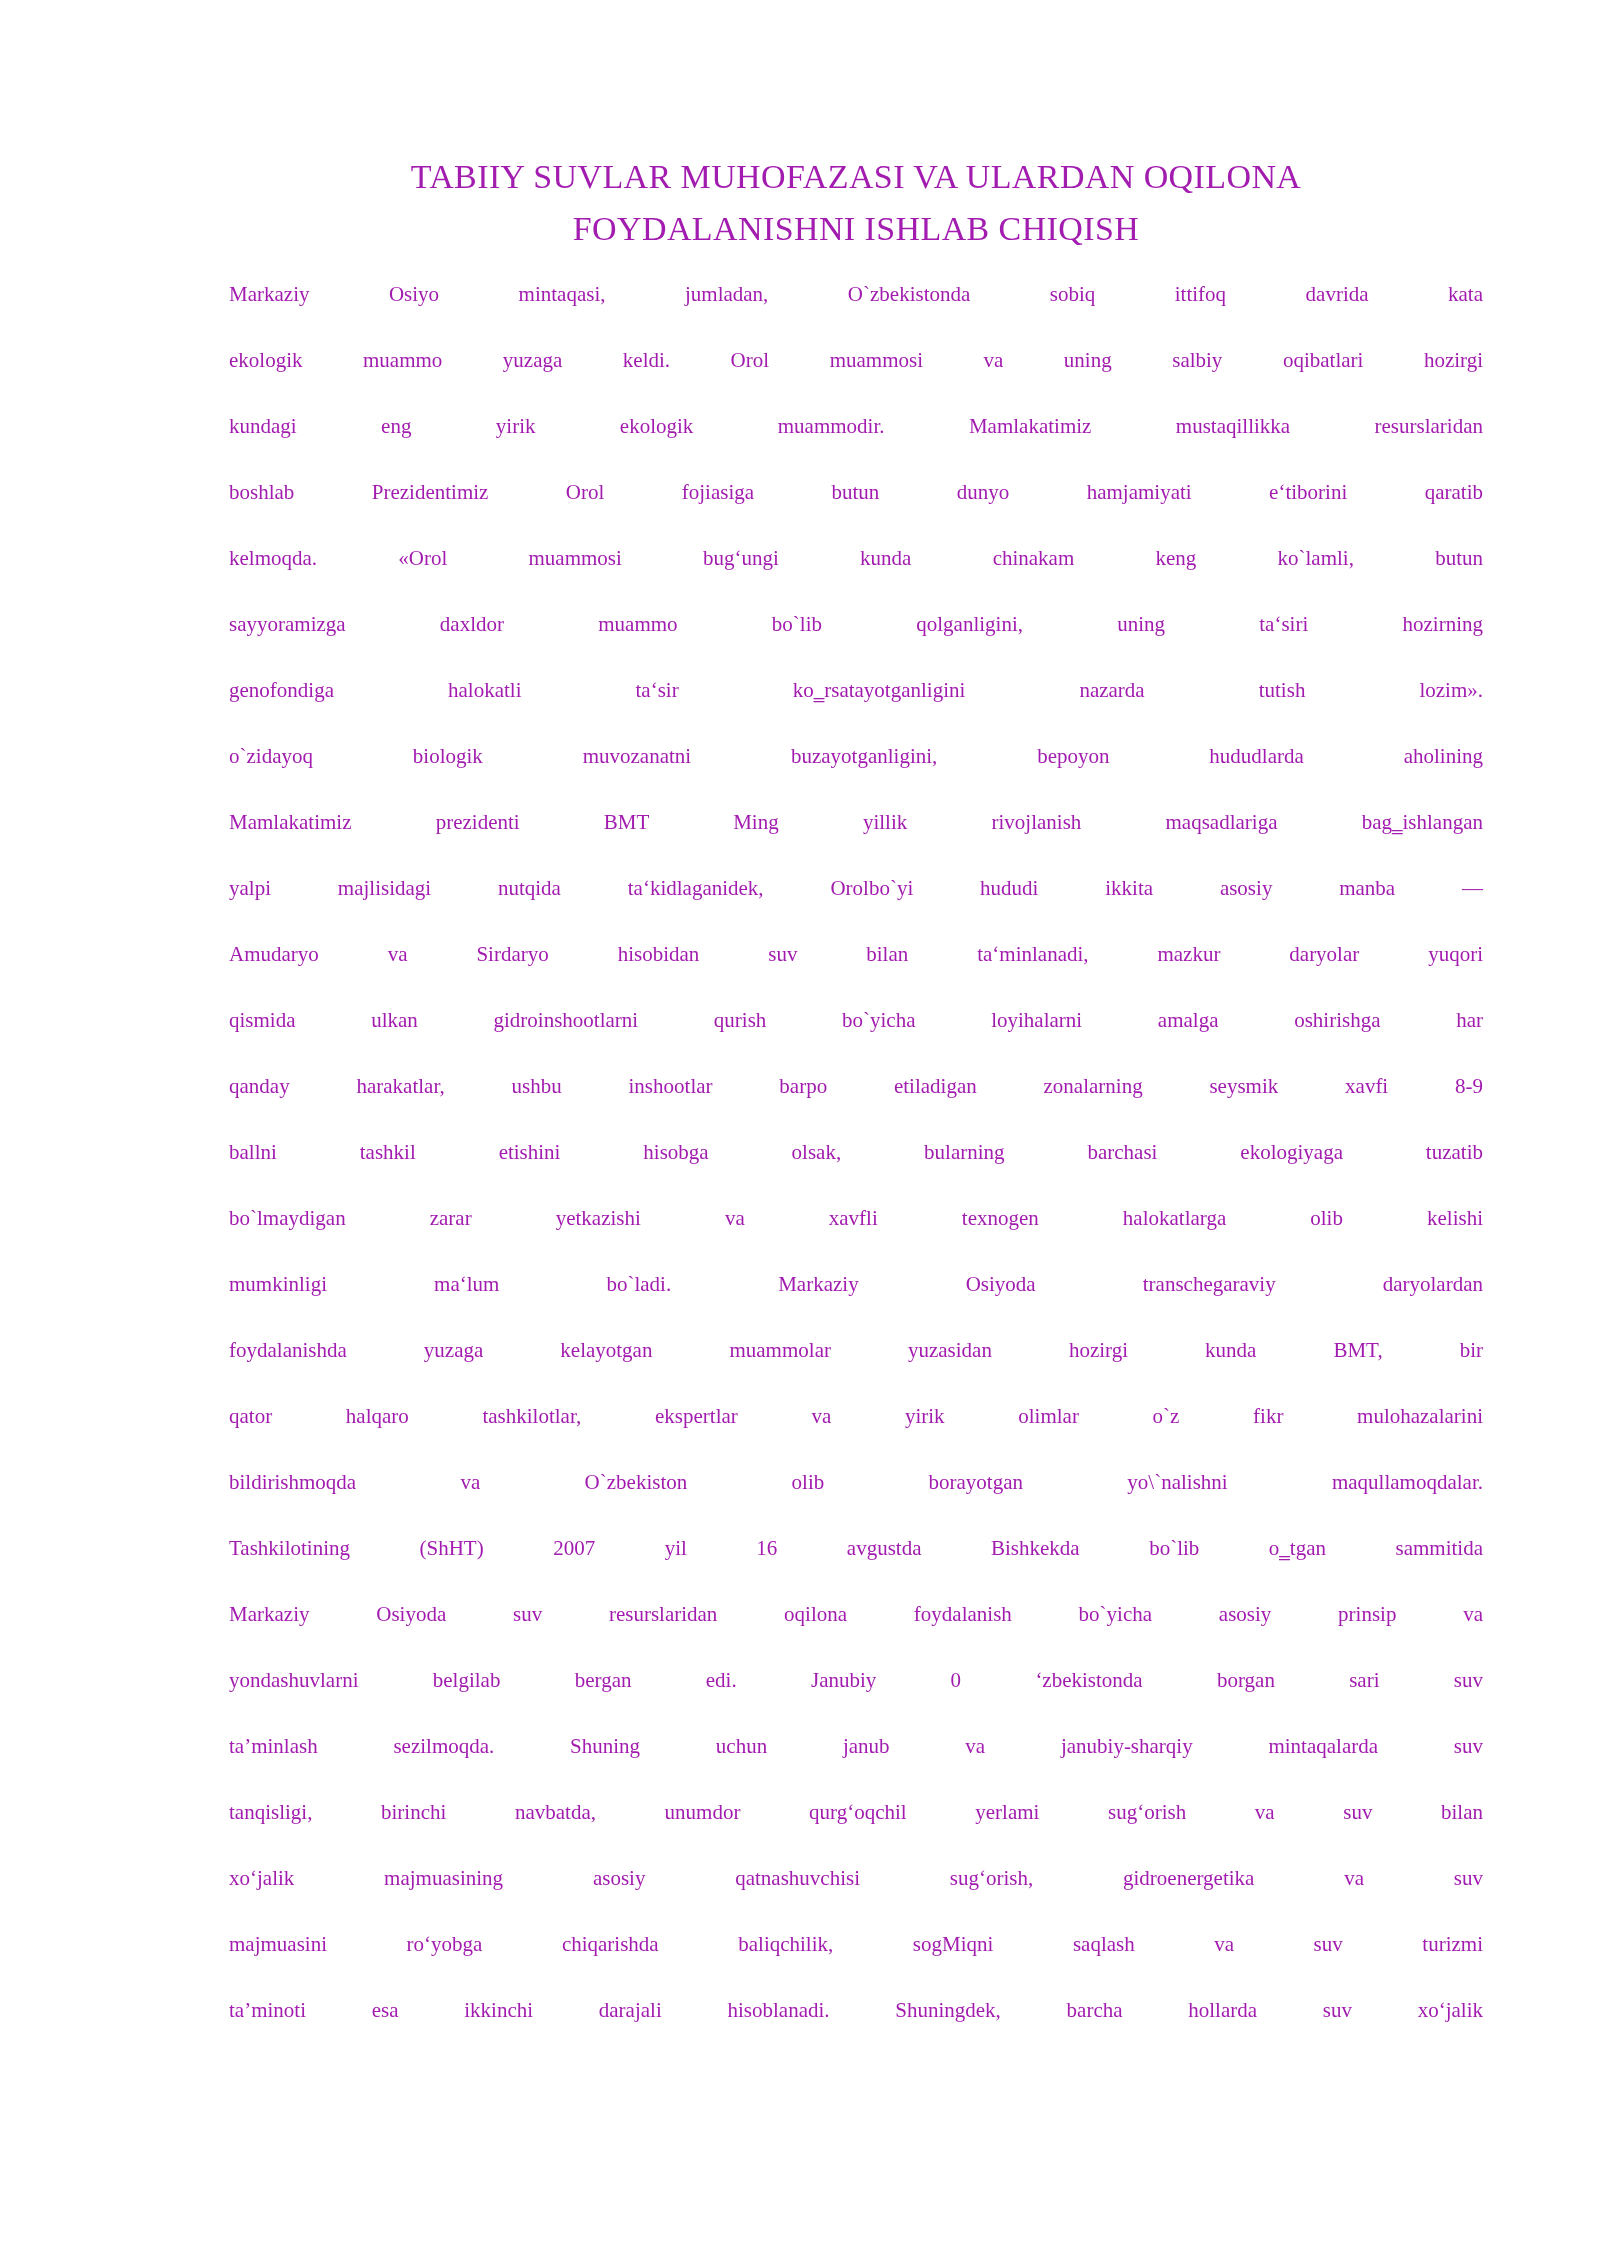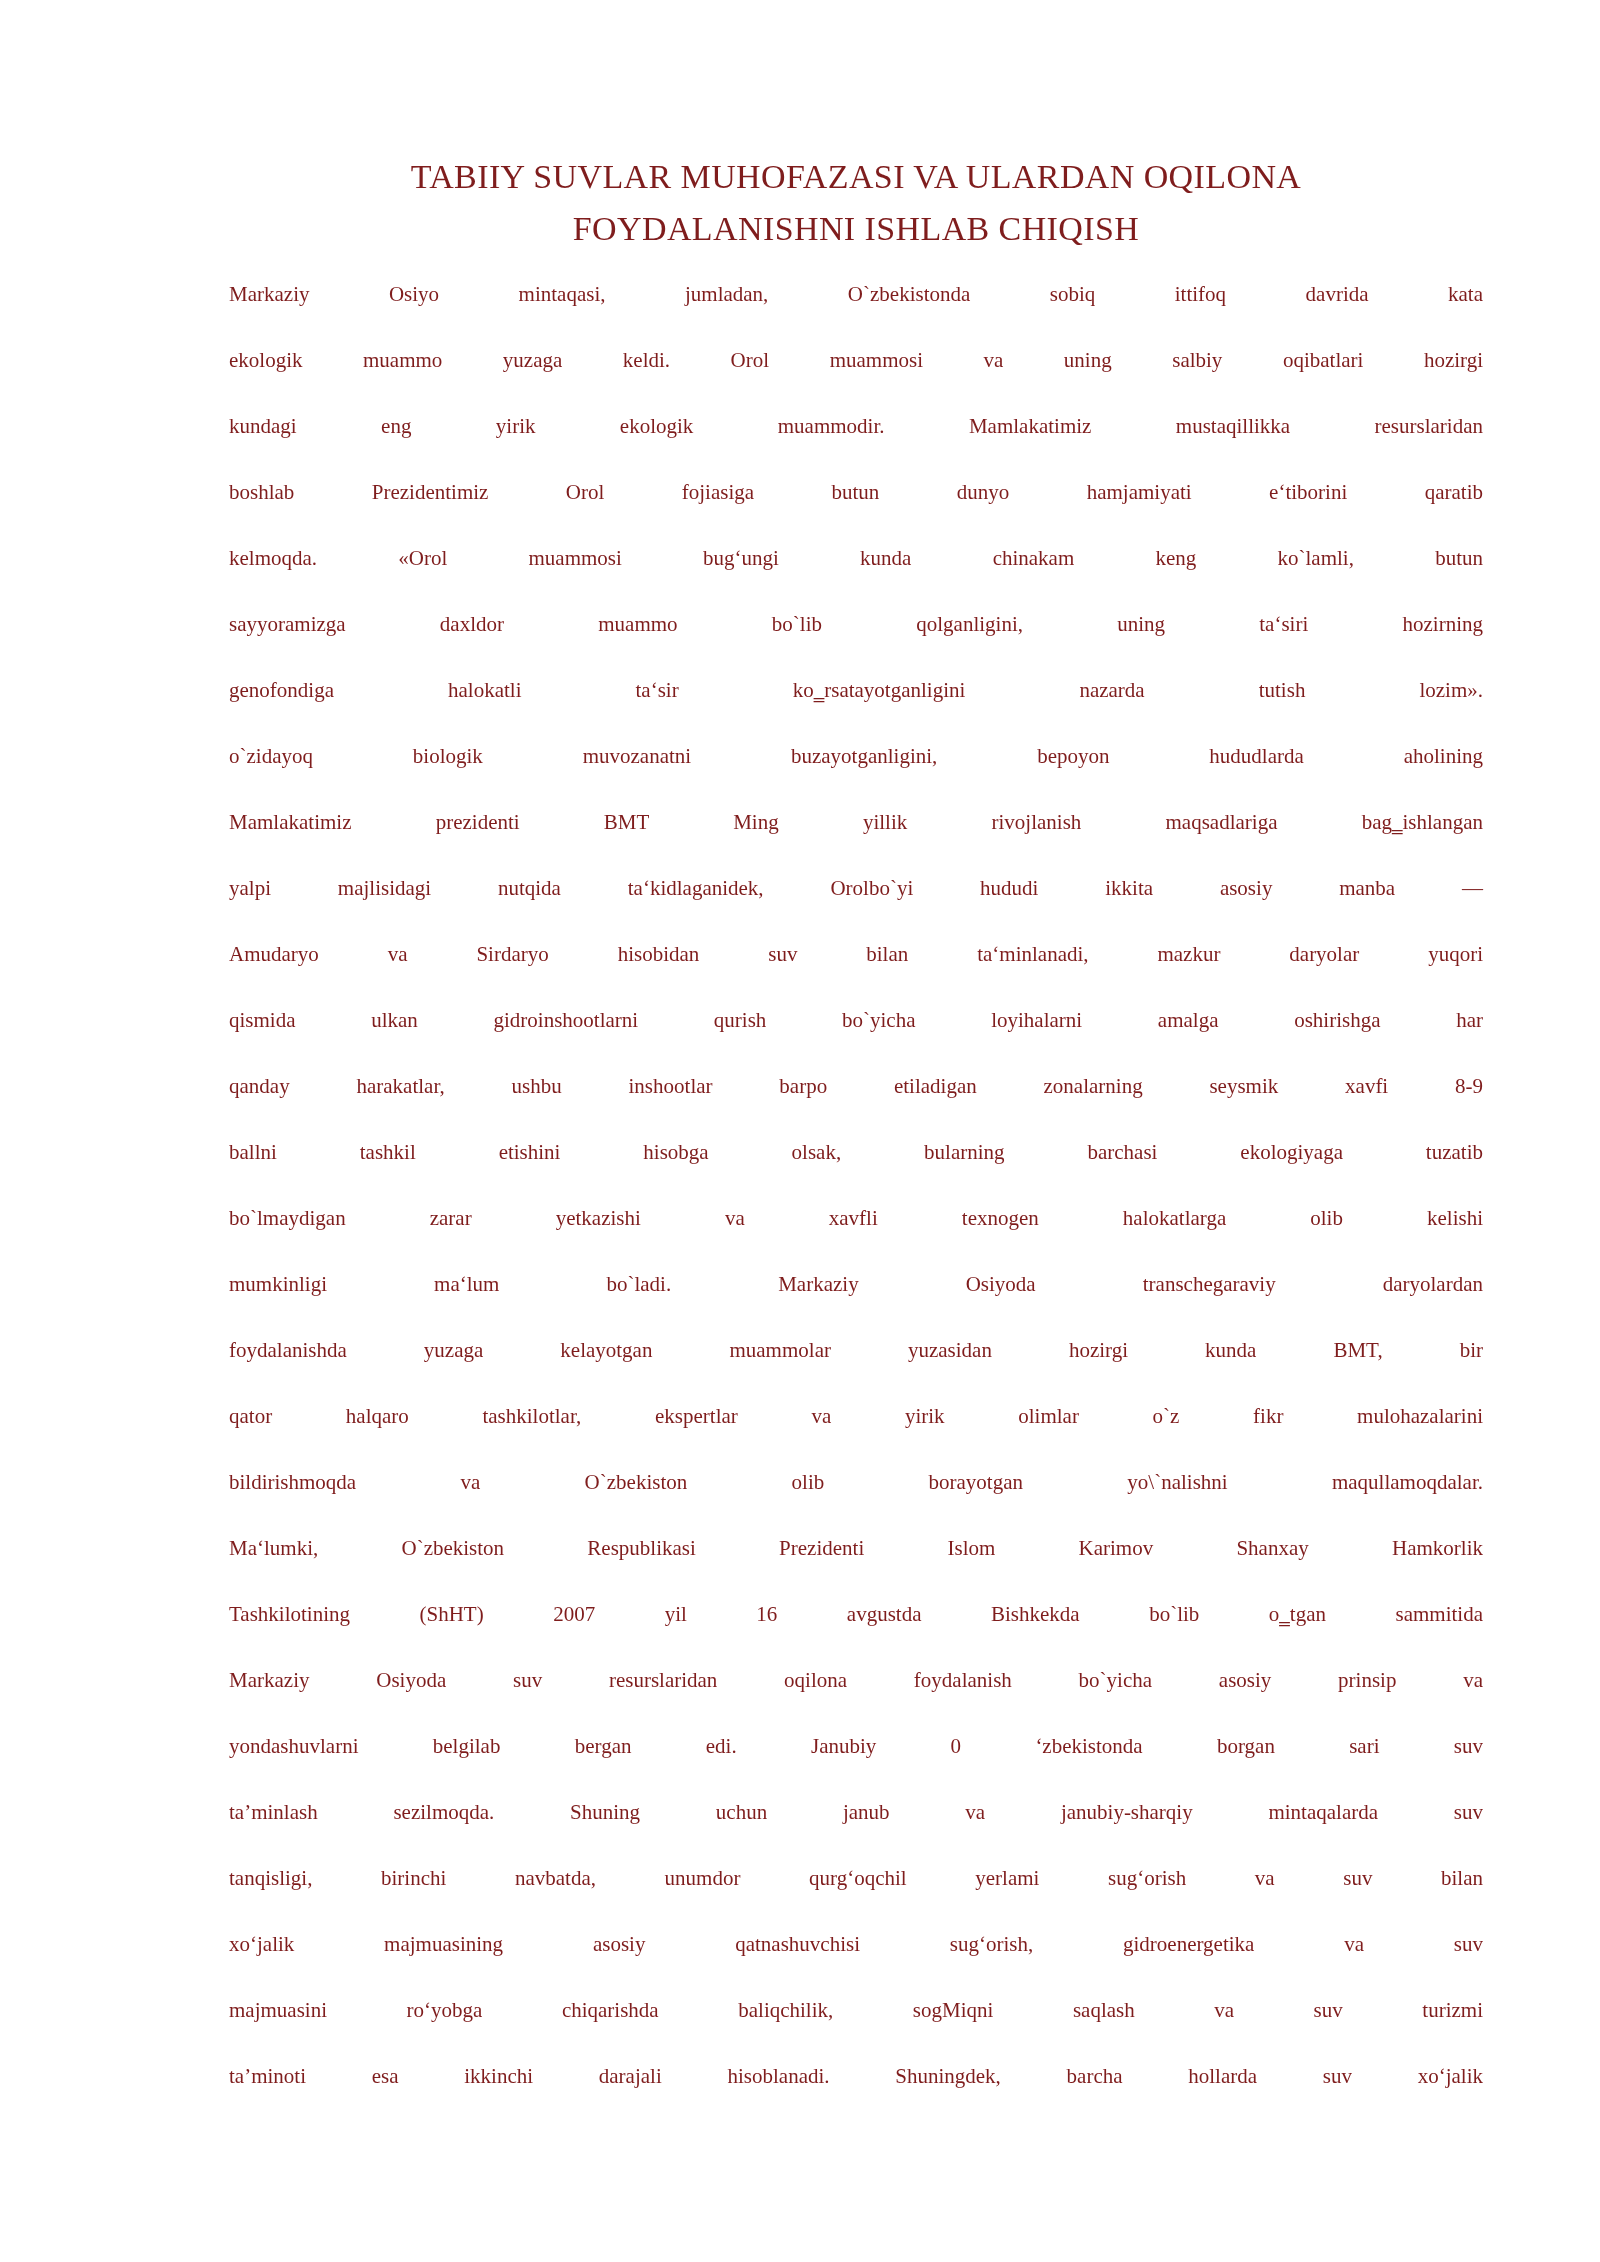--- a/index.html
+++ b/index.html
@@ -7,21 +7,21 @@
     padding: 0;
     background: #ffffff;
   }
   .page {
     position: relative;
     width: 1600px;
     height: 2262px;
     background: #ffffff;
     overflow: hidden;
     font-family: "Liberation Serif", "DejaVu Serif", serif;
-    color: #7f1d1d;
+    color: #a21caf;
   }
   .content {
     position: absolute;
     left: 229px;
     top: 151px;
     width: 1254px;
   }
   .title-line {
     font-size: 34px;
     line-height: 52px;
@@ -62,21 +62,20 @@
         <div class="body-line">yalpi majlisidagi nutqida ta‘kidlaganidek, Orolbo`yi hududi ikkita asosiy manba —</div>
         <div class="body-line">Amudaryo va Sirdaryo hisobidan suv bilan ta‘minlanadi, mazkur daryolar yuqori</div>
         <div class="body-line">qismida ulkan gidroinshootlarni qurish bo`yicha loyihalarni amalga oshirishga har</div>
         <div class="body-line">qanday harakatlar, ushbu inshootlar barpo etiladigan zonalarning seysmik xavfi 8-9</div>
         <div class="body-line">ballni tashkil etishini hisobga olsak, bularning barchasi ekologiyaga tuzatib</div>
         <div class="body-line">bo`lmaydigan zarar yetkazishi va xavfli texnogen halokatlarga olib kelishi</div>
         <div class="body-line">mumkinligi ma‘lum bo`ladi. Markaziy Osiyoda transchegaraviy daryolardan</div>
         <div class="body-line">foydalanishda yuzaga kelayotgan muammolar yuzasidan hozirgi kunda BMT, bir</div>
         <div class="body-line">qator halqaro tashkilotlar, ekspertlar va yirik olimlar o`z fikr mulohazalarini</div>
         <div class="body-line">bildirishmoqda va O`zbekiston olib borayotgan yo\`nalishni maqullamoqdalar.</div>
-        <div class="body-line">Ma‘lumki, O`zbekiston Respublikasi Prezidenti Islom Karimov Shanxay Hamkorlik</div>
         <div class="body-line">Tashkilotining (ShHT) 2007 yil 16 avgustda Bishkekda bo`lib o‗tgan sammitida</div>
         <div class="body-line">Markaziy Osiyoda suv resurslaridan oqilona foydalanish bo`yicha asosiy prinsip va</div>
         <div class="body-line">yondashuvlarni belgilab bergan edi. Janubiy 0 ‘zbekistonda borgan sari suv</div>
         <div class="body-line">ta’minlash sezilmoqda. Shuning uchun janub va janubiy-sharqiy mintaqalarda suv</div>
         <div class="body-line">tanqisligi, birinchi navbatda, unumdor qurg‘oqchil yerlami sug‘orish va suv bilan</div>
         <div class="body-line">xo‘jalik majmuasining asosiy qatnashuvchisi sug‘orish, gidroenergetika va suv</div>
         <div class="body-line">majmuasini ro‘yobga chiqarishda baliqchilik, sogMiqni saqlash va suv turizmi</div>
         <div class="body-line">ta’minoti esa ikkinchi darajali hisoblanadi. Shuningdek, barcha hollarda suv xo‘jalik</div>
       </div>
   </div>

